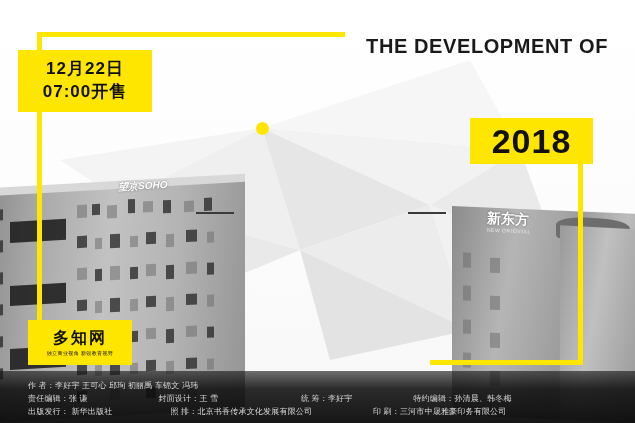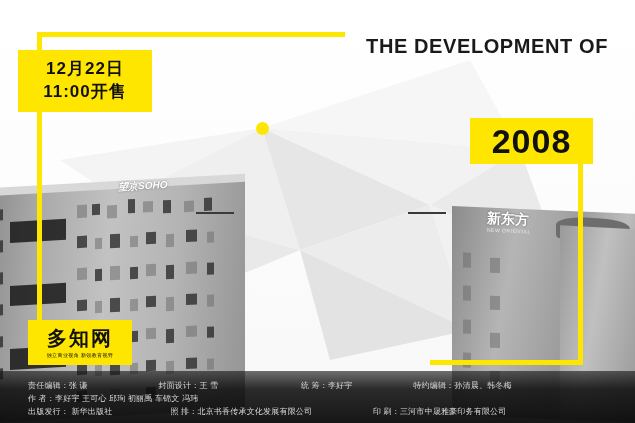--- a/index.html
+++ b/index.html
@@ -92,21 +92,21 @@
   .tg1{font-size:14px;font-weight:700;letter-spacing:1px;line-height:1.5;}
   .tg2{font-size:14px;font-weight:700;letter-spacing:1px;line-height:1.5;}
   .rule{position:absolute;height:2px;background:#3a3a3a;top:212px;}
   .rule-l{left:196px;width:38px;}
   .rule-r{left:408px;width:38px;}
   
   .logo-box{
     position:absolute;left:28px;top:320px;width:104px;height:45px;background:#ffe600;
     display:flex;flex-direction:column;align-items:center;justify-content:center;
   }
-  .logo-box .lg{font-size:20px;font-weight:700;color:#111;letter-spacing:2px;line-height:1;}
+  .logo-box .lg{font-size:16px;font-weight:700;color:#111;letter-spacing:2px;line-height:1;}
   .logo-box .sub{font-size:5px;color:#111;letter-spacing:.4px;margin-top:4px;white-space:nowrap;}
   
   .soho-sign{
     position:absolute;left:118px;top:178px;width:92px;height:14px;
     color:#ffffff;font-size:10px;font-weight:700;font-style:italic;letter-spacing:0;
     text-shadow:0 0 2px rgba(0,0,0,.5);transform:skewY(-3deg);white-space:nowrap;
   }
   .xdf-sign{
     position:absolute;left:487px;top:212px;width:60px;height:20px;
     display:flex;flex-direction:column;align-items:flex-start;transform:skewY(2.5deg);
@@ -236,54 +236,54 @@
 
   <div class="fr fr-top"></div>
   <div class="fr fr-left"></div>
   <div class="fr fr-bottom-left"></div>
   <div class="fr fr-right"></div>
   <div class="fr fr-bottom-right"></div>
   <div class="yellow-dot"></div>
 
   <div class="date-badge">
     <div class="l1">12月22日</div>
-    <div class="l2">11:00开售</div>
+    <div class="l2">07:00开售</div>
   </div>
 
   <div class="headline">
     <div class="h-en1">THE DEVELOPMENT OF</div>
   </div>
   <div class="year-badge">
-    <span>2008</span>
+    <span>2018</span>
   </div>
 
   <div class="rule rule-l"></div>
   <div class="rule rule-r"></div>
 
   <div class="soho-sign">望京SOHO</div>
   <div class="xdf-sign">
     <div class="cn">新东方</div>
     <div class="en">NEW ORIENTAL</div>
   </div>
 
   <div class="logo-box">
     <div class="lg">多知网</div>
     <div class="sub">独立商业视角  新锐教育视野</div>
   </div>
 
   <div class="credits">
+    <div class="row">
+      <span class="seg">作        者：李好宇  王可心   邱珣   初丽禹   车锦文   冯玮</span>
+    </div>
     <div class="row">
       <span class="seg" style="width:128px">责任编辑：张    谦</span>
       <span class="seg" style="width:140px">封面设计：王    雪</span>
       <span class="seg" style="width:110px">统      筹：李好宇</span>
       <span class="seg">特约编辑：孙清晨、韩冬梅</span>
     </div>
     <div class="row">
-      <span class="seg">作        者：李好宇  王可心   邱珣   初丽禹   车锦文   冯玮</span>
-    </div>
-    <div class="row">
       <span class="seg" style="width:140px">出版发行：  新华出版社</span>
       <span class="seg" style="width:200px">照    排：北京书香传承文化发展有限公司</span>
       <span class="seg">印    刷：三河市中晟雅豪印务有限公司</span>
     </div>
   </div>
 
 </div>
 
 </body></html>

